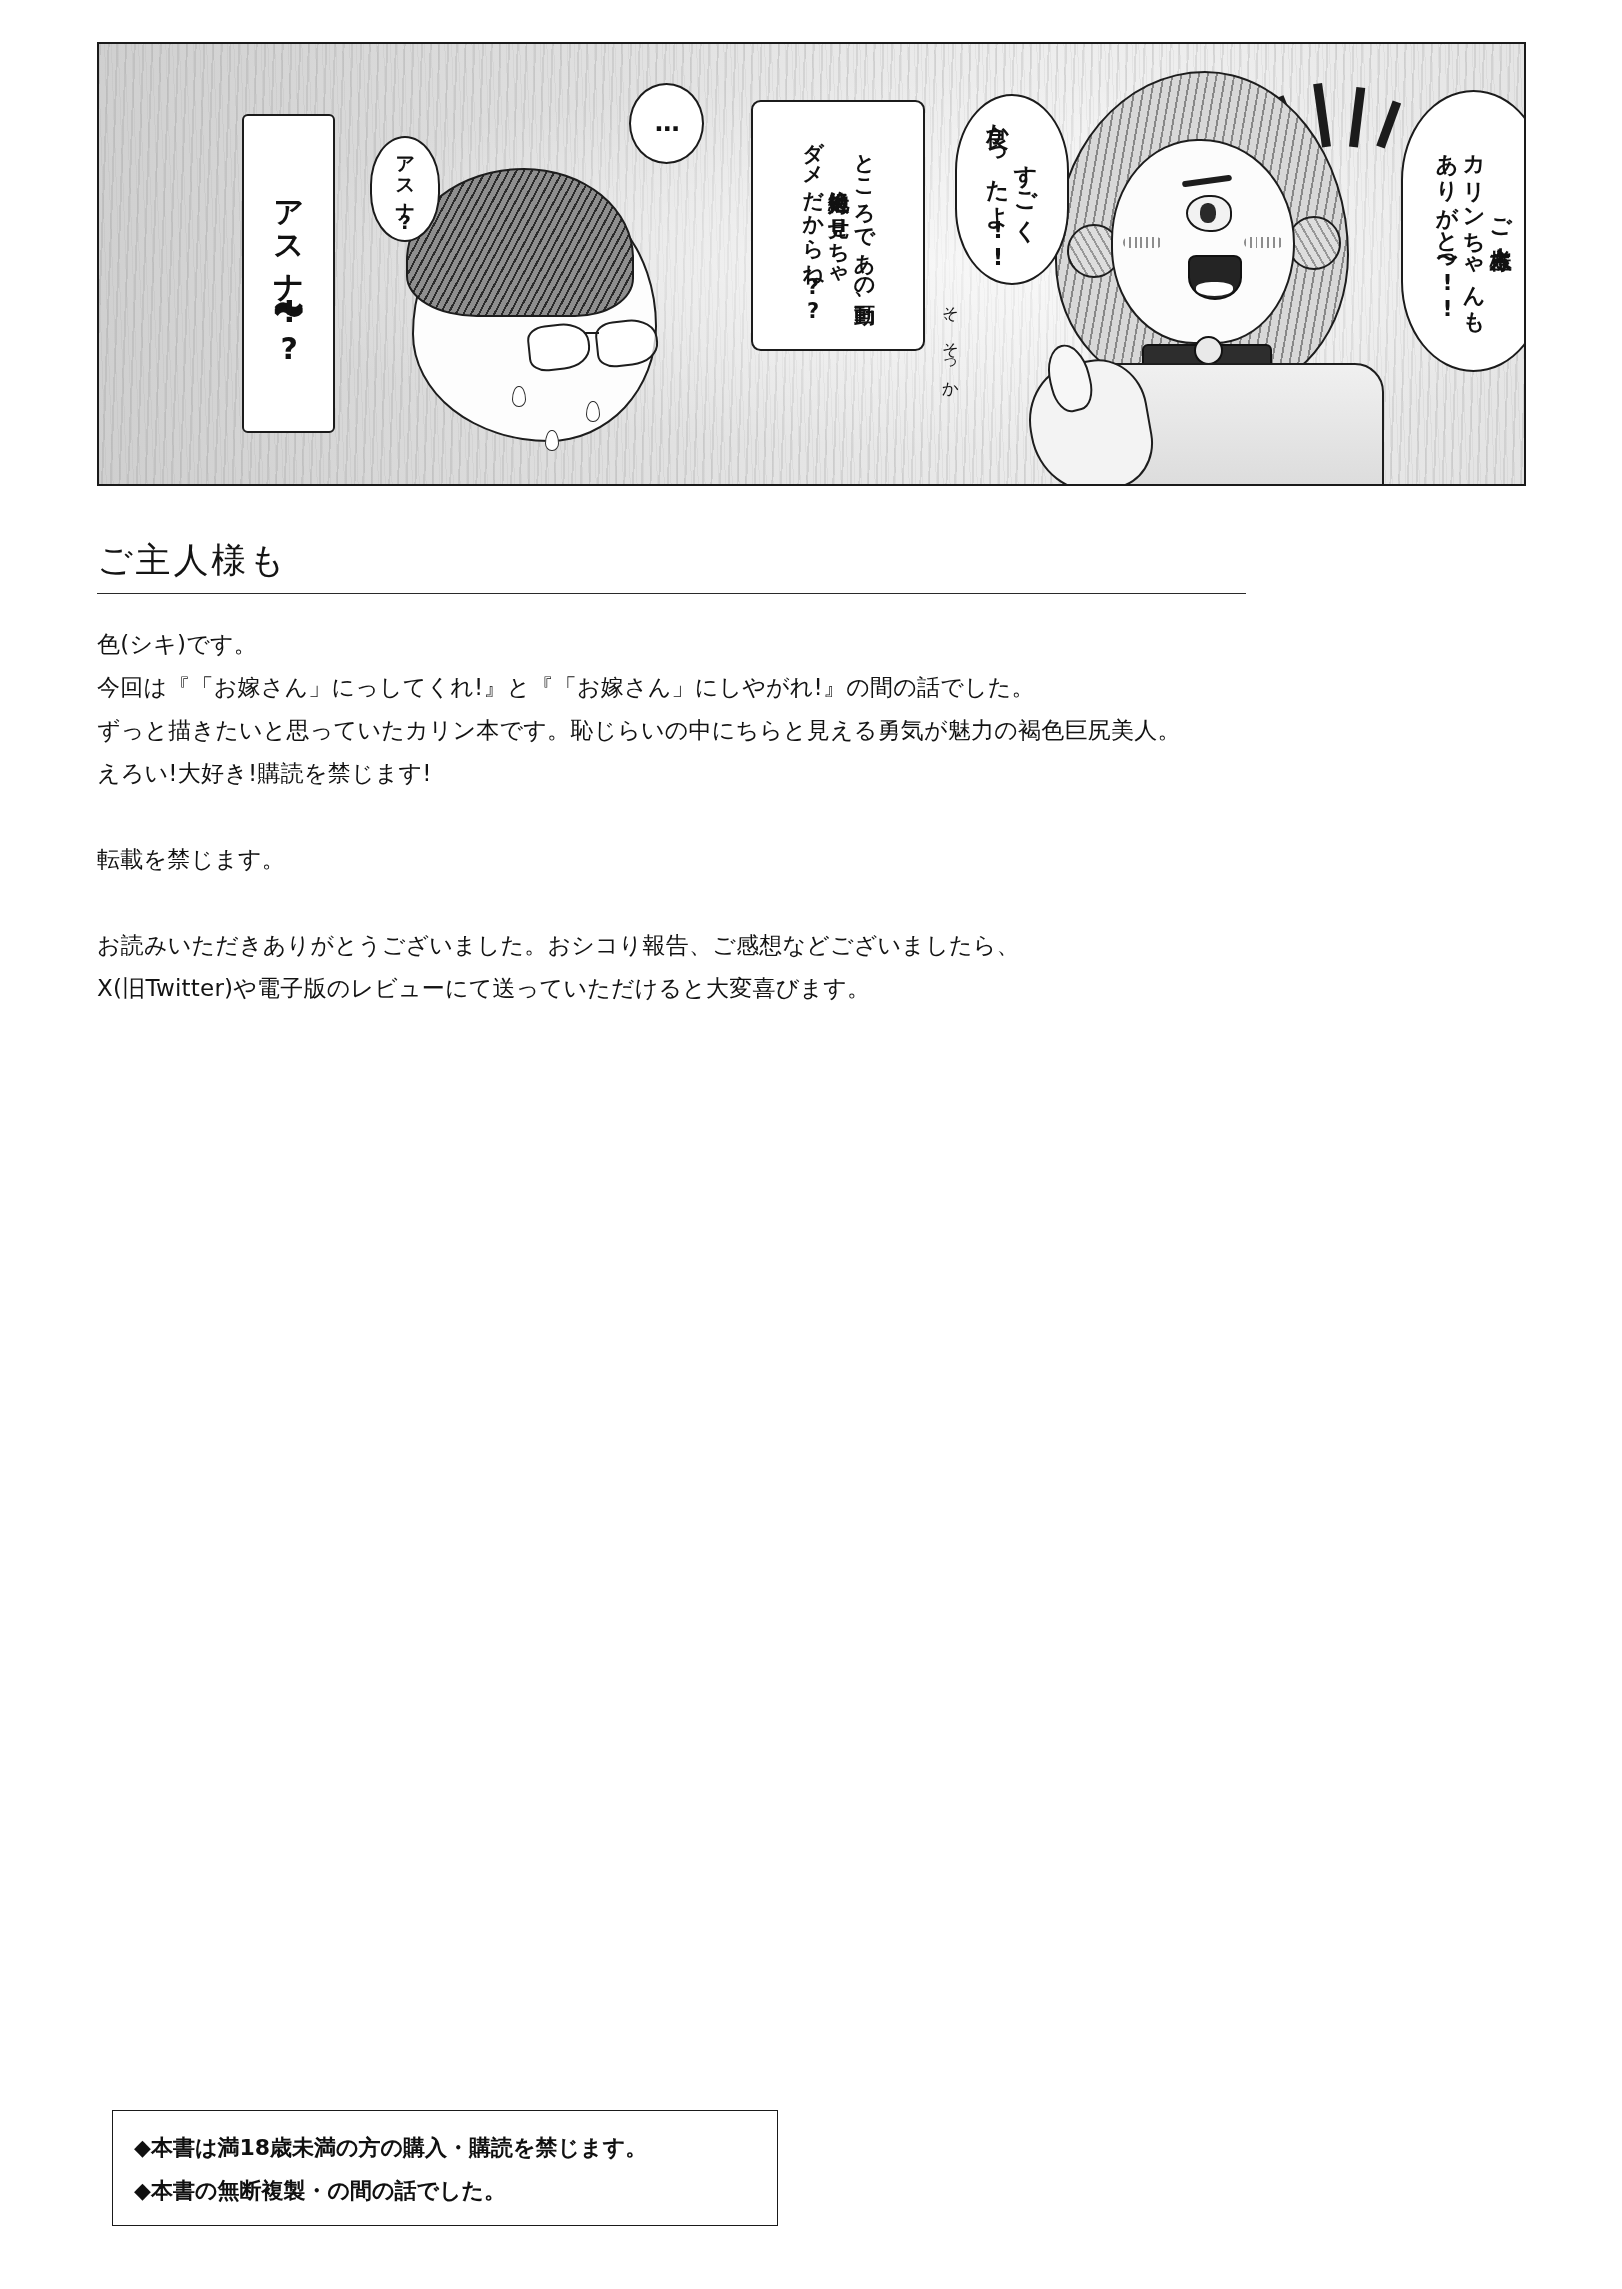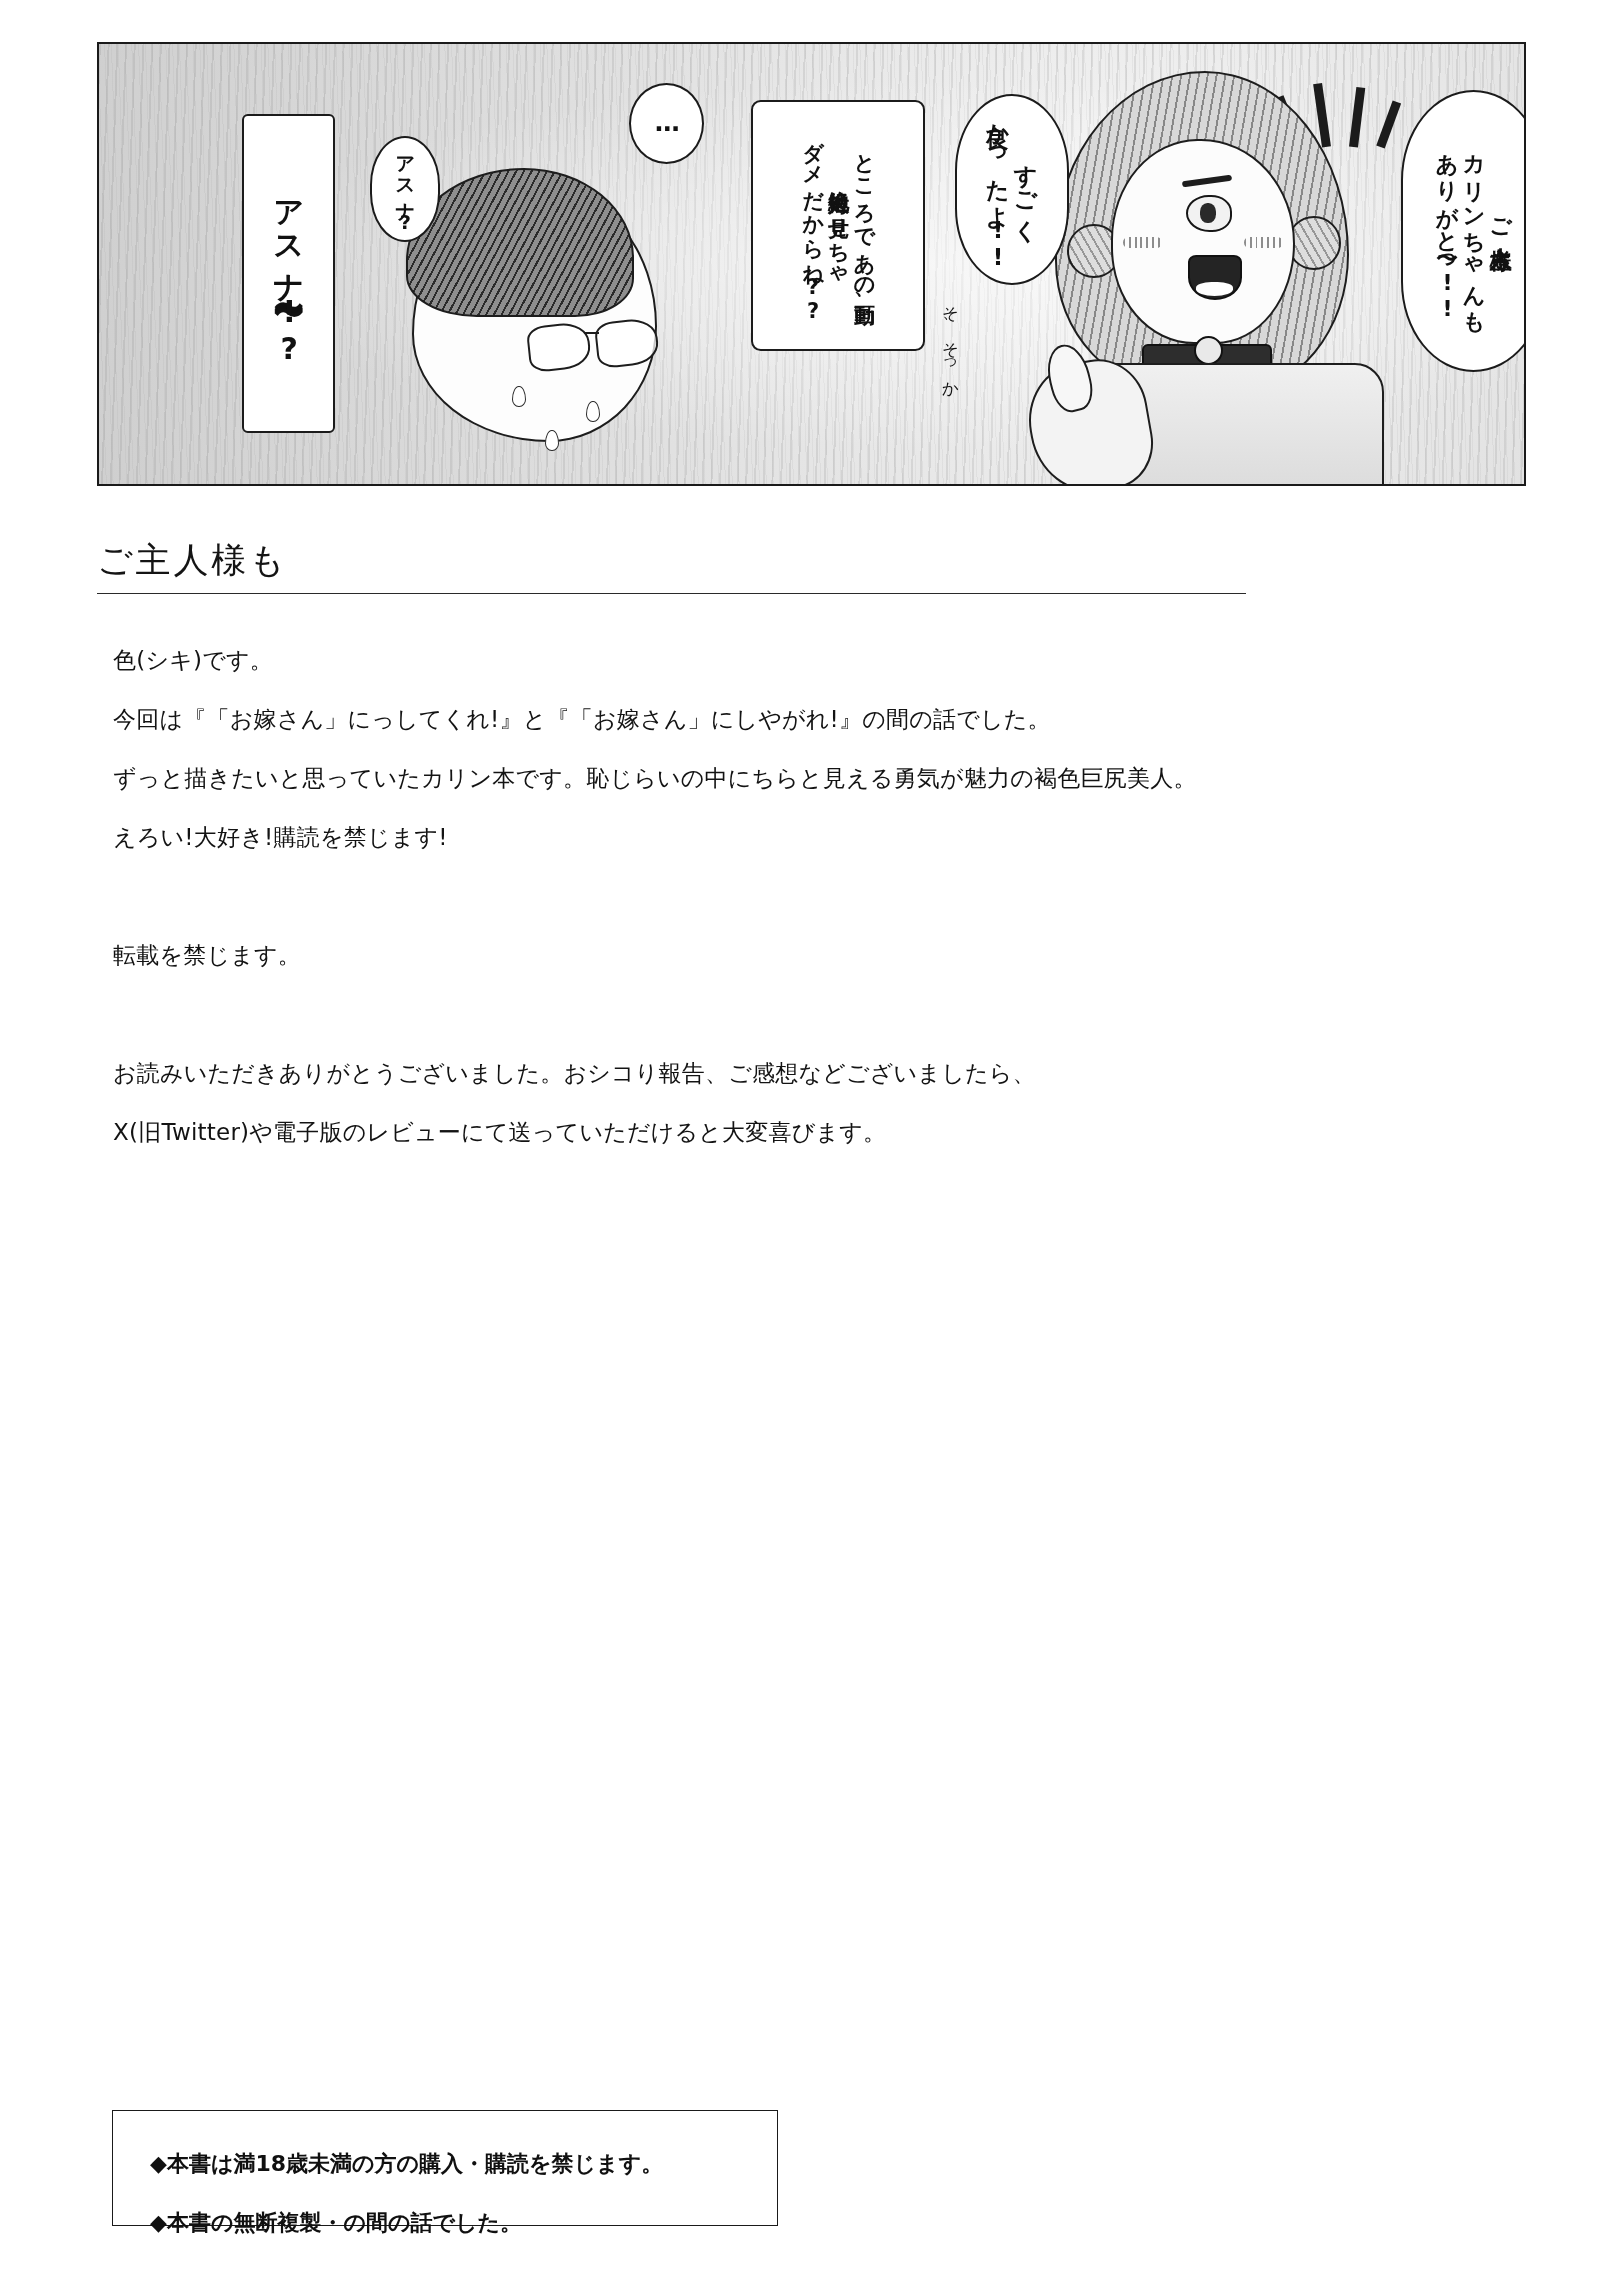--- a/index.html
+++ b/index.html
@@ -342,40 +342,40 @@
     position: absolute;
     left: 97px;
     top: 623px;
     width: 1371px;
     font-family: "DejaVu Sans", sans-serif;
     font-size: 23px;
     line-height: 43px;
     color: #131313;
     letter-spacing: .01em;
   }
-  .body-text p { margin: 16px; }
+  .body-text p { margin: 0; }
   .body-text .gap { height: 43px; }
 
   
   .notice-box {
     position: absolute;
     left: 112px;
     top: 2110px;
     width: 666px;
     height: 116px;
     border: 1.9px solid #1a1a1a;
     box-sizing: border-box;
     padding: 15.4px 19.3px 0 21px;
     font-family: "DejaVu Sans", sans-serif;
     font-size: 22px;
     line-height: 43px;
     font-weight: 700;
     color: #101010;
   }
-  .notice-box p { margin: 16px; }
+  .notice-box p { margin: 0; }
 </style>
 </head>
 <body>
 
 <div class="comic-panel">
   <div class="tone"></div>
   <div class="vignette"></div>
 
   <div class="char-left">
     <div class="head-left"></div>

